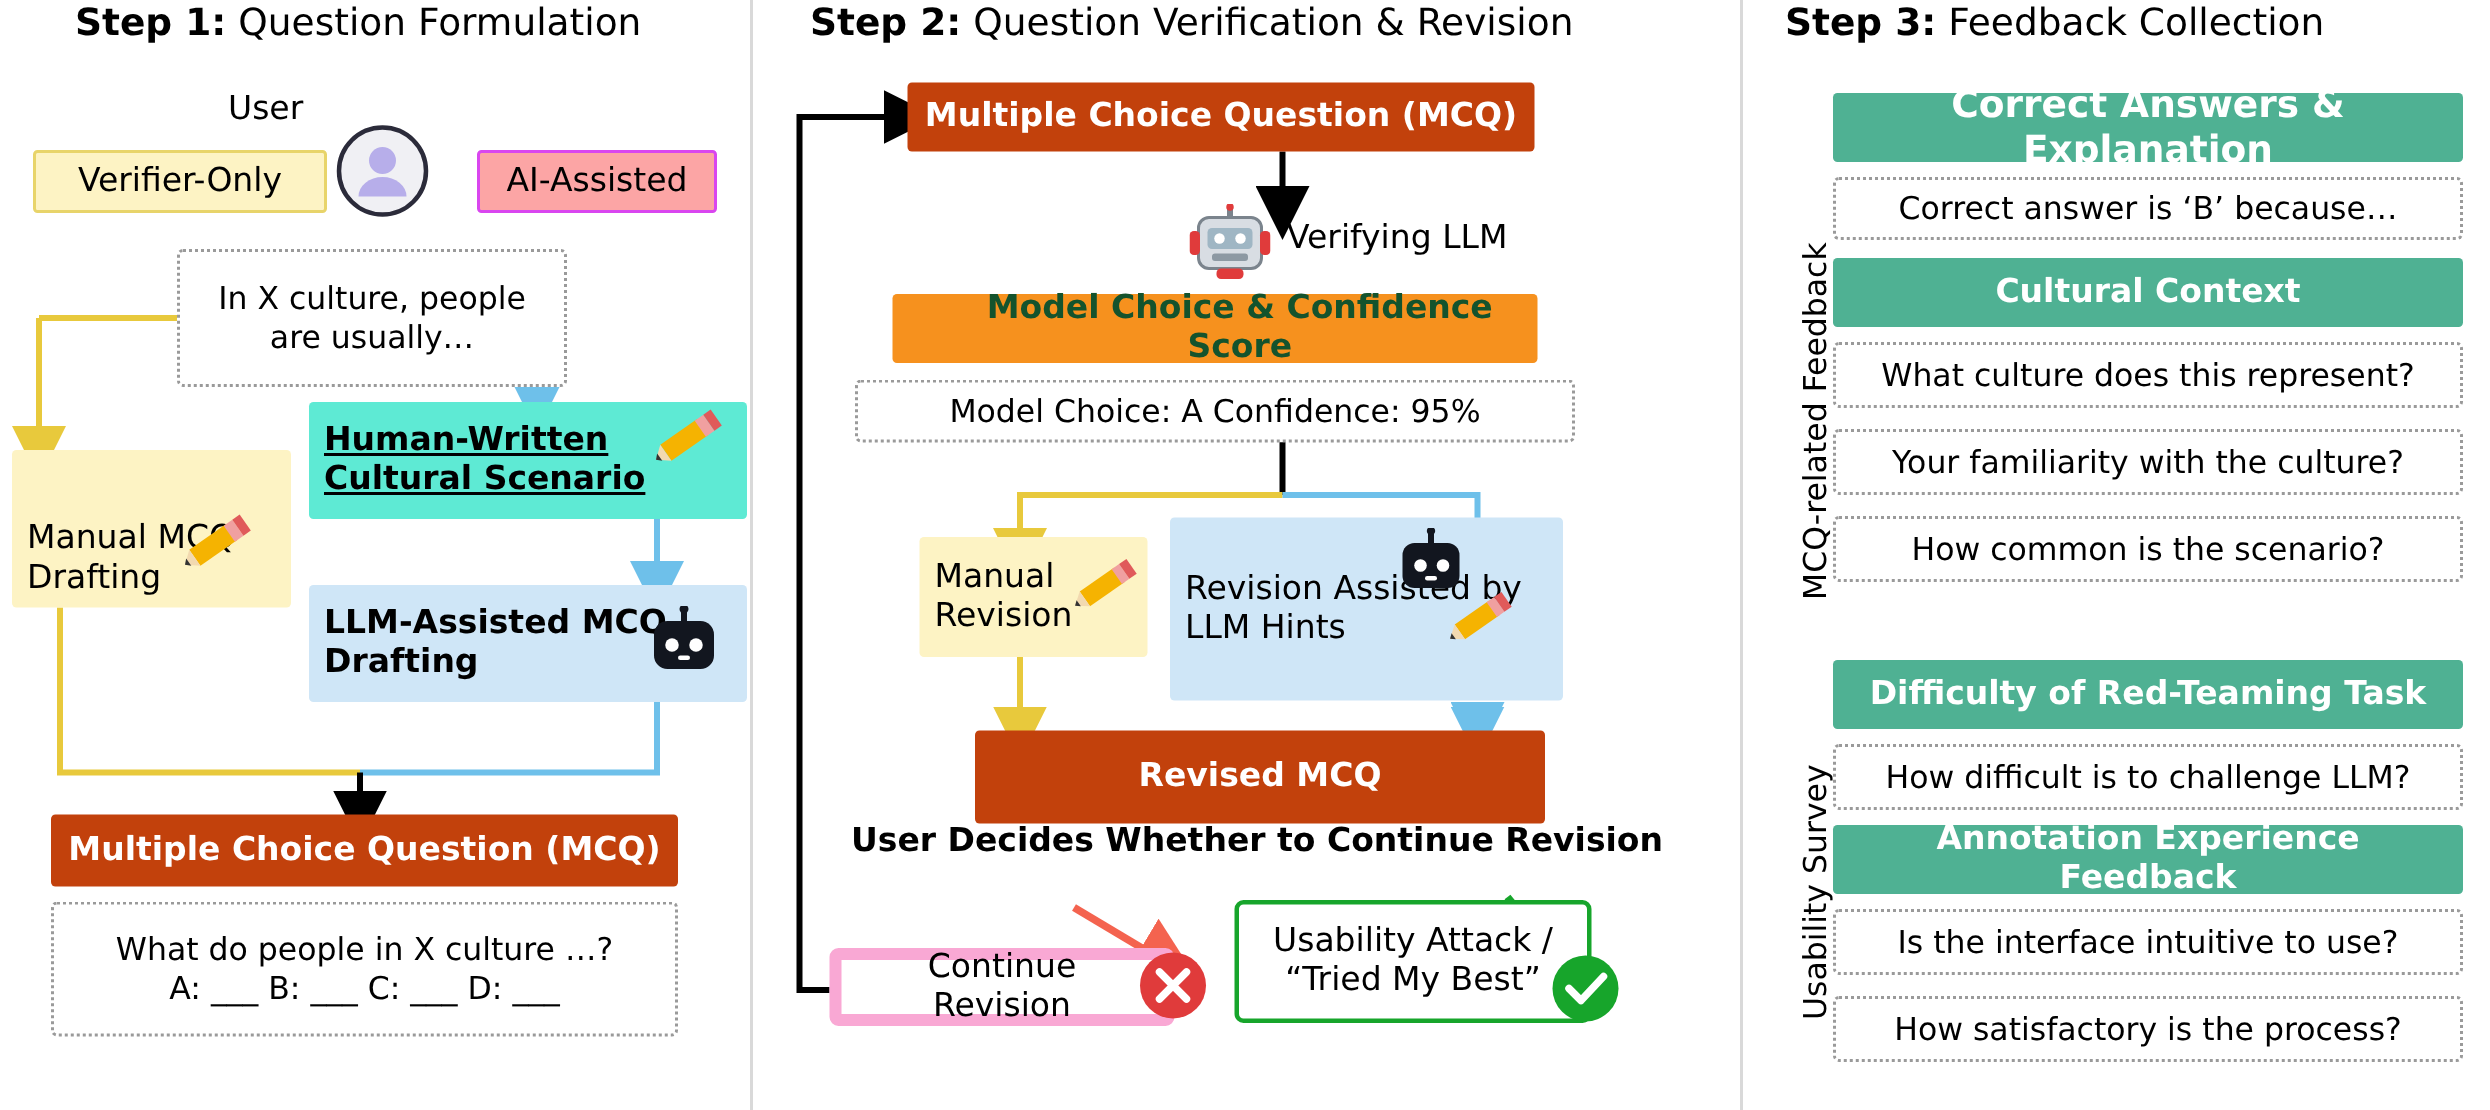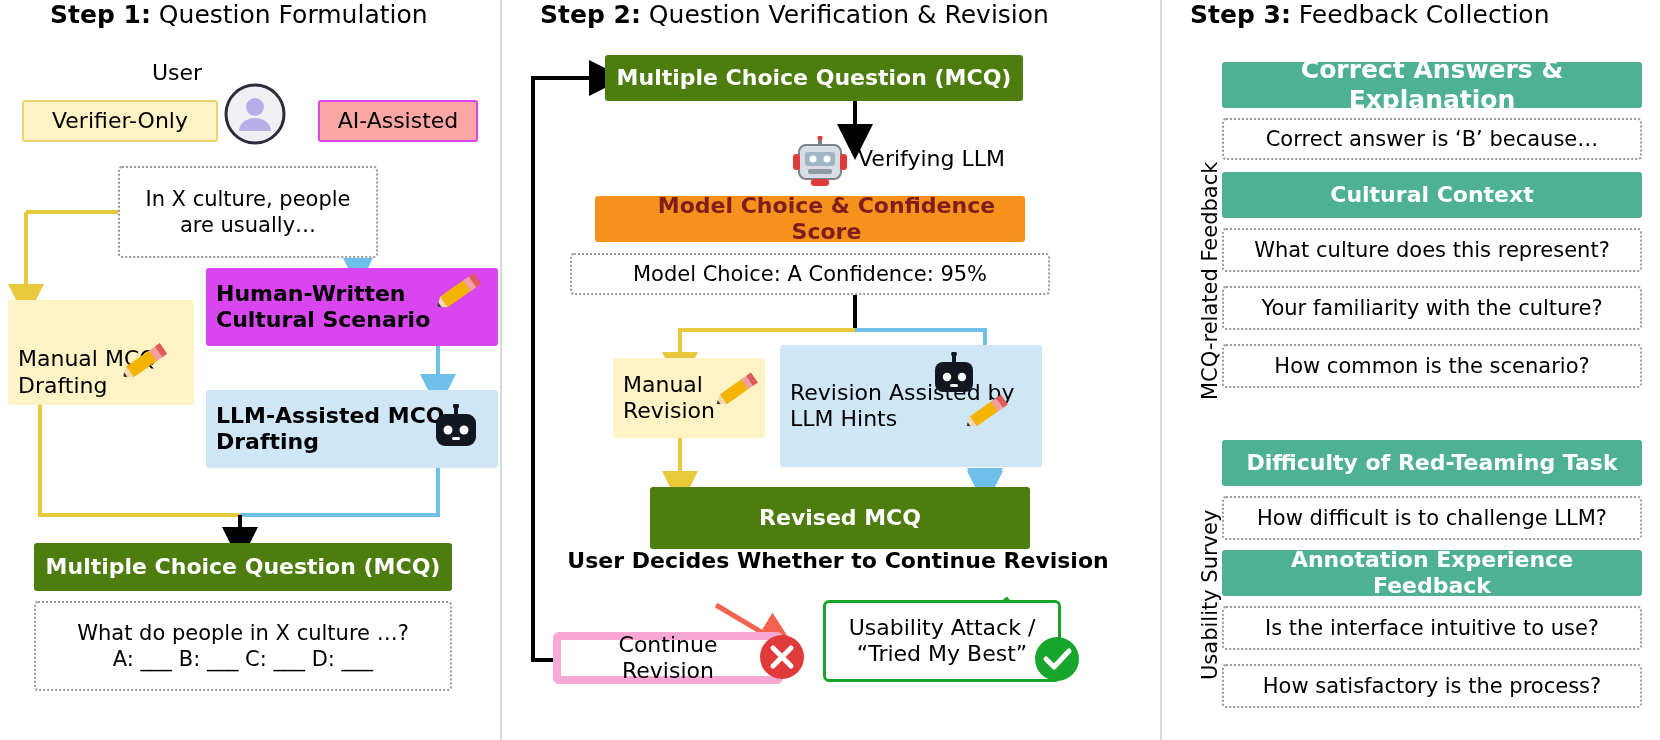--- a/index.html
+++ b/index.html
@@ -62,23 +62,23 @@
   }
   .center-box {
     justify-content: center;
     text-align: center;
   }
 
   .yellow { background: #fdf3c4; border: 2px solid #e8d46a; }
   .yellow-plain { background: #fdf3c4; border: none; }
   .blue { background: #fca5a5; border: 2px solid #d946ef; }
   .blue-plain { background: #cfe6f7; border: none; }
-  .pink { background: #d946ef; border: none; }
-  .purple { background: #4d7c0f; border: none; color: #fff; font-weight: bold; }
-  .orange { background: #f6911e; border: none; color: #7f1d1d; font-weight: bold; padding-left: 43px; }
+  .pink { background: #5eead4; border: none; text-decoration: underline; }
+  .purple { background: #c2410c; border: none; color: #fff; font-weight: bold; }
+  .orange { background: #f6911e; border: none; color: #14532d; font-weight: bold; padding-left: 43px; }
   .green-head { background: #4fb193; border: none; color: #fff; font-weight: bold; }
   .red-outline { background: #fff; border: 8px solid #f9a8d4; border-radius: 6px; }
   .green-outline { background: #fff; border: 3px solid #17a52b; border-radius: 6px; }
 
   .rot-label {
     font-size: 21px;
     transform: rotate(-90deg);
     transform-origin: left top;
     white-space: nowrap;
   }

